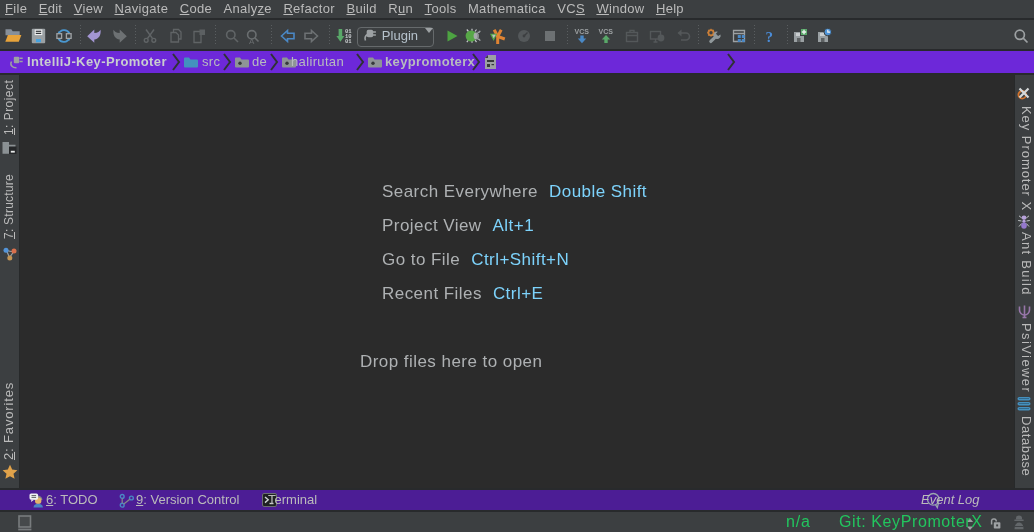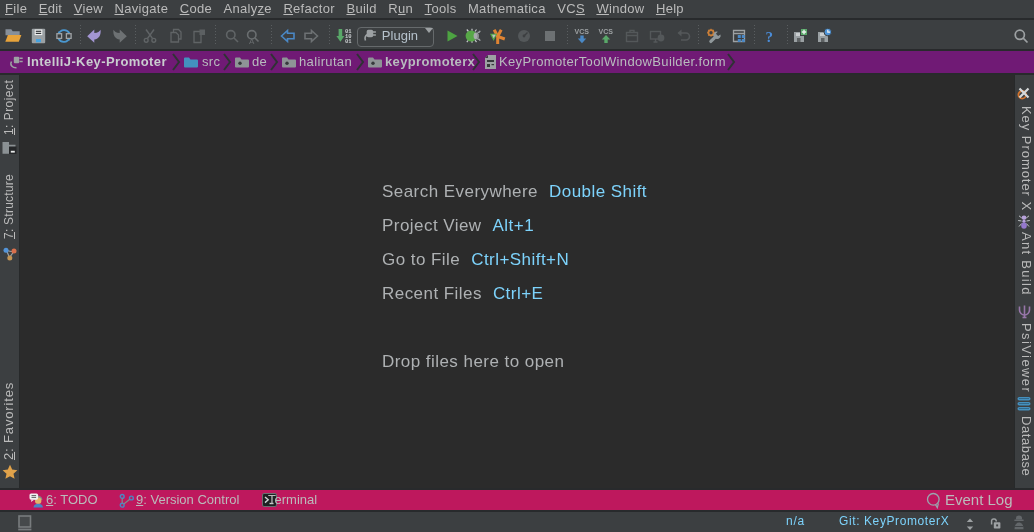--- a/index.html
+++ b/index.html
@@ -4,25 +4,25 @@
 <style>
 html,body{margin:0;padding:0;background:#3c3f41;}
 #app{position:relative;width:1034px;height:532px;overflow:hidden;
   font-family:"Liberation Sans",sans-serif;background:#3c3f41;}
 .abs{position:absolute;}
 
 #menubar{left:0;top:0;width:1034px;height:18px;background:#3c3f41;}
 #b1{left:0;top:18px;width:1034px;height:2px;background:#282a2c;}
 #toolbar{left:0;top:20px;width:1034px;height:29px;background:#3c3f41;}
 #b2{left:0;top:49px;width:1034px;height:2px;background:#282a2c;}
-#crumbs{left:0;top:51px;width:1034px;height:22px;background:#701a75;}
+#crumbs{left:0;top:51px;width:1034px;height:22px;background:#6d28d9;}
 #b3{left:0;top:73px;width:1034px;height:2px;background:#282a2c;}
 #main{left:0;top:75px;width:1034px;height:413px;background:#2b2b2b;}
 #b4{left:0;top:488px;width:1034px;height:2px;background:#282a2c;}
-#botbar{left:0;top:490px;width:1034px;height:20px;background:#be185d;}
+#botbar{left:0;top:490px;width:1034px;height:20px;background:#4c1d95;}
 #b5{left:0;top:510px;width:1034px;height:2px;background:#282a2c;}
 #status{left:0;top:512px;width:1034px;height:20px;background:#3c3f41;}
 
 #lstripe{left:0;top:75px;width:19px;height:413px;background:#3c3f41;border-right:1px solid #27292a;}
 #rstripe{left:1014px;top:75px;width:20px;height:413px;background:#3c3f41;border-left:1px solid #27292a;}
 
 #menubar{display:flex;gap:11.5px;padding-left:5px;align-items:center;
   font-size:13px;letter-spacing:0.3px;color:#bbbbbb;line-height:18px;}
 #menubar span{white-space:nowrap;}
 #menubar u{text-decoration:underline;text-underline-offset:1px;}
@@ -43,21 +43,21 @@
 .eline{position:absolute;font-size:17px;line-height:17px;letter-spacing:0.45px;color:#aeb1b3;white-space:nowrap;}
 .eline b{font-weight:normal;color:#7dd3fc;margin-left:11px;}
 
 .vlab{position:absolute;font-size:13px;color:#bbbbbb;white-space:nowrap;line-height:14px;transform-origin:0 0;}
 .vl{transform:rotate(-90deg);letter-spacing:0.2px;}
 .vr{transform:rotate(90deg);letter-spacing:0.45px;}
 .vlab u{text-decoration:underline;text-underline-offset:1px;}
 
 #botbar{font-size:13px;color:#bbbbbb;}
 .btxt{position:absolute;top:0;line-height:20px;white-space:nowrap;}
-#status{font-size:12px;color:#7dd3fc;}
+#status{font-size:16px;color:#22c55e;}
 .stxt{position:absolute;top:0;line-height:19px;white-space:nowrap;}
 </style>
 </head>
 <body>
 <div id="app">
   <div class="abs" id="menubar">
     <span><u>F</u>ile</span>
       <span><u>E</u>dit</span>
       <span><u>V</u>iew</span>
       <span><u>N</u>avigate</span>
@@ -289,51 +289,50 @@
         <circle cx="6" cy="8.2" r="1.7" fill="#36393b"></circle>
       </svg>
       <div class="crumbtxt" style="left:252px;">de</div>
       <svg class="ic" style="left:269px;top:2px" width="10" height="18" viewBox="0 0 10 18">
         <path d="M2 1 L8 9 L2 17" fill="none" stroke="#2e3234" stroke-width="2"></path>
       </svg>
       <svg class="ic" style="left:281px;top:4px" width="16" height="14" viewBox="0 0 16 14">
         <path d="M1 3.5 a1 1 0 0 1 1-1 h4 l1.5 2 h6.5 a1 1 0 0 1 1 1 v6 a1 1 0 0 1 -1 1 H2 a1 1 0 0 1 -1 -1z" fill="#8e9496"></path>
         <circle cx="6" cy="8.2" r="1.7" fill="#36393b"></circle>
       </svg>
-      <div class="crumbtxt" style="left:299px;">halirutan</div>
+      <div class="crumbtxt" style="left:291px;">halirutan</div>
       <svg class="ic" style="left:355px;top:2px" width="10" height="18" viewBox="0 0 10 18">
         <path d="M2 1 L8 9 L2 17" fill="none" stroke="#2e3234" stroke-width="2"></path>
       </svg>
       <svg class="ic" style="left:367px;top:4px" width="16" height="14" viewBox="0 0 16 14">
         <path d="M1 3.5 a1 1 0 0 1 1-1 h4 l1.5 2 h6.5 a1 1 0 0 1 1 1 v6 a1 1 0 0 1 -1 1 H2 a1 1 0 0 1 -1 -1z" fill="#8e9496"></path>
         <circle cx="6" cy="8.2" r="1.7" fill="#36393b"></circle>
       </svg>
       <div class="crumbtxt" style="left:385px;font-weight:bold;">keypromoterx</div>
       <svg class="ic" style="left:471px;top:2px" width="10" height="18" viewBox="0 0 10 18">
         <path d="M2 1 L8 9 L2 17" fill="none" stroke="#2e3234" stroke-width="2"></path>
       </svg>
       <svg class="ic" style="left:484px;top:3px" width="13" height="16" viewBox="0 0 13 16">
         <path d="M4 1 h8 v14 H1 V4z" fill="#9da1a3"></path>
         <path d="M4 1 v3 H1z" fill="#3c3f41"></path>
         <rect x="3" y="6" width="7" height="2" fill="#36393b"></rect>
         <rect x="3" y="10" width="3" height="3" fill="#36393b"></rect>
         <rect x="7.5" y="10" width="2.5" height="1.2" fill="#36393b"></rect>
       </svg>
-      <div class="crumbtxt" style="left:499px;">KeyPromoterToolWindowBuilder.form</div>
       <svg class="ic" style="left:726px;top:2px" width="10" height="18" viewBox="0 0 10 18">
         <path d="M2 1 L8 9 L2 17" fill="none" stroke="#2e3234" stroke-width="2"></path>
       </svg>
     </div>
   <div class="abs" id="b3"></div>
   <div class="abs" id="main">
     <div class="eline" style="left:382px;top:108px;">Search Everywhere<b>Double Shift</b></div>
     <div class="eline" style="left:382px;top:142px;">Project View<b>Alt+1</b></div>
     <div class="eline" style="left:382px;top:176px;">Go to File<b>Ctrl+Shift+N</b></div>
     <div class="eline" style="left:382px;top:210px;">Recent Files<b>Ctrl+E</b></div>
-    <div class="eline" style="left:382px;top:278px;">Drop files here to open</div>
+    <div class="eline" style="left:360px;top:278px;">Drop files here to open</div>
   </div>
   <div class="abs" id="lstripe"></div>
   <div class="abs" id="rstripe"></div>
   <svg class="abs" style="left:2px;top:141px" width="15" height="15" viewBox="0 0 15 15">
       <path d="M0.5 1 h6.5 v2.8 h6.5 v9 H0.5z" fill="#8b9194"></path>
       <rect x="7" y="5.5" width="7.5" height="7.5" fill="#252729"></rect>
       <rect x="8.8" y="9.8" width="4" height="1.8" fill="#e8eaea"></rect>
     </svg>
     <svg class="abs" style="left:2px;top:246px" width="16" height="16" viewBox="0 0 16 16">
       <g stroke="#9da1a3" stroke-width="1.2" fill="none">
@@ -404,21 +403,21 @@
         <path d="M3 4 L6.2 6.8 L3 9.6" fill="none" stroke="#d0d3d5" stroke-width="1.4"></path>
         <path d="M7.5 10.5 h4" stroke="#d0d3d5" stroke-width="1.4"></path>
       </svg>
       <svg class="ic" style="left:925px;top:2px" width="17" height="17" viewBox="0 0 17 17">
         <circle cx="8.3" cy="7.3" r="5.8" fill="none" stroke="#9aa6ae" stroke-width="1.3"></circle>
         <path d="M10.5 12.7 L12.3 15.6 L13.4 11.4" fill="none" stroke="#9aa6ae" stroke-width="1.3"></path>
       </svg>
     <div class="btxt" style="left:46px;"><u>6</u>: TODO</div>
     <div class="btxt" style="left:136px;"><u>9</u>: Version Control</div>
     <div class="btxt" style="left:268px;">Terminal</div>
-    <div class="btxt" style="left:945px;font-size:15px;">Event Log</div>
+    <div class="btxt" style="left:921px;font-size:13px;font-style:italic;">Event Log</div>
   </div>
   <div class="abs" id="b5"></div>
   <div class="abs" id="status">
       <svg class="ic" style="left:18px;top:3px" width="14" height="16" viewBox="0 0 14 16">
         <rect x="1" y="1" width="11.5" height="11" fill="#46494b" stroke="#787c7e" stroke-width="1.6"></rect>
         <rect x="0.2" y="13.6" width="13.2" height="1.8" fill="#787c7e"></rect>
       </svg>
       <svg class="ic" style="left:966px;top:6px" width="8" height="13" viewBox="0 0 8 13">
         <path d="M4 0.5 L7.2 4 H0.8z" fill="#9da1a3"></path>
         <path d="M4 12 L7.2 8.5 H0.8z" fill="#9da1a3"></path>

